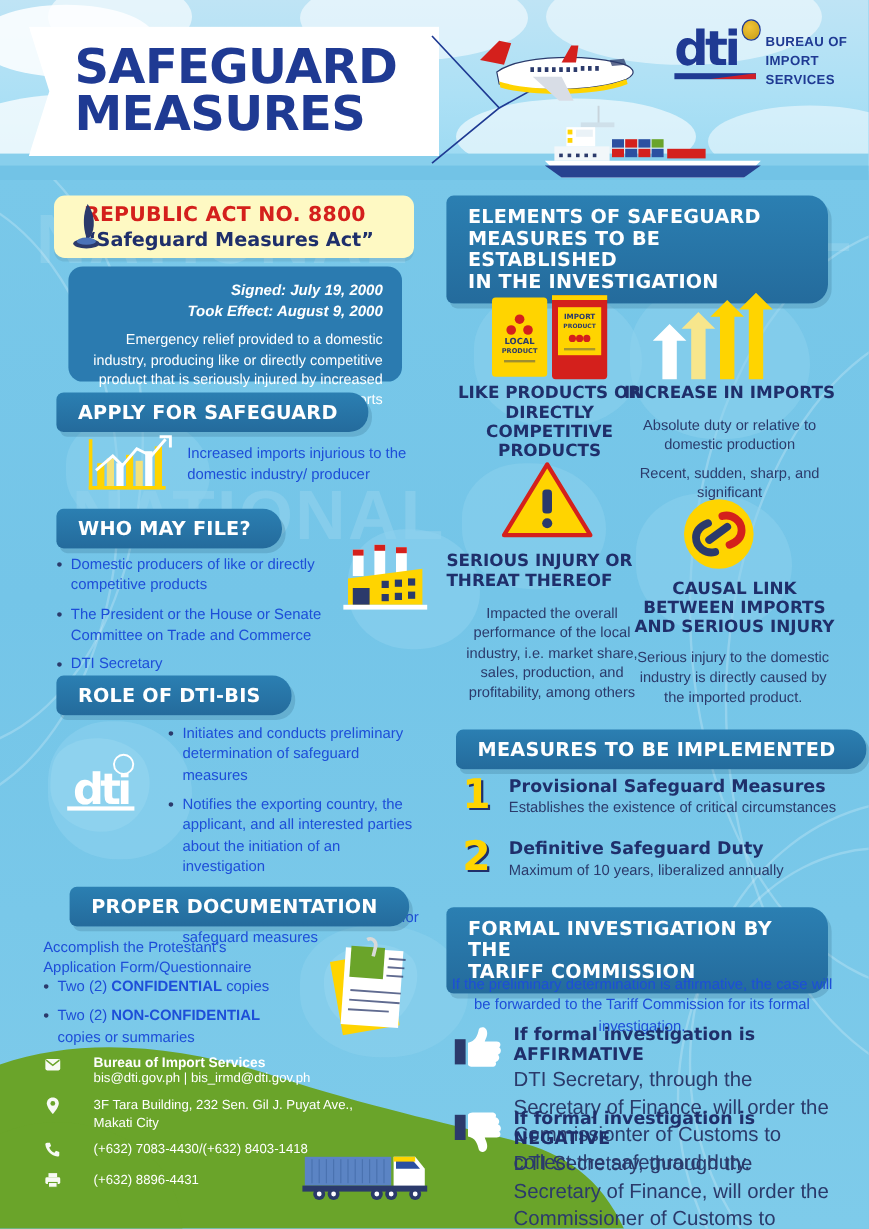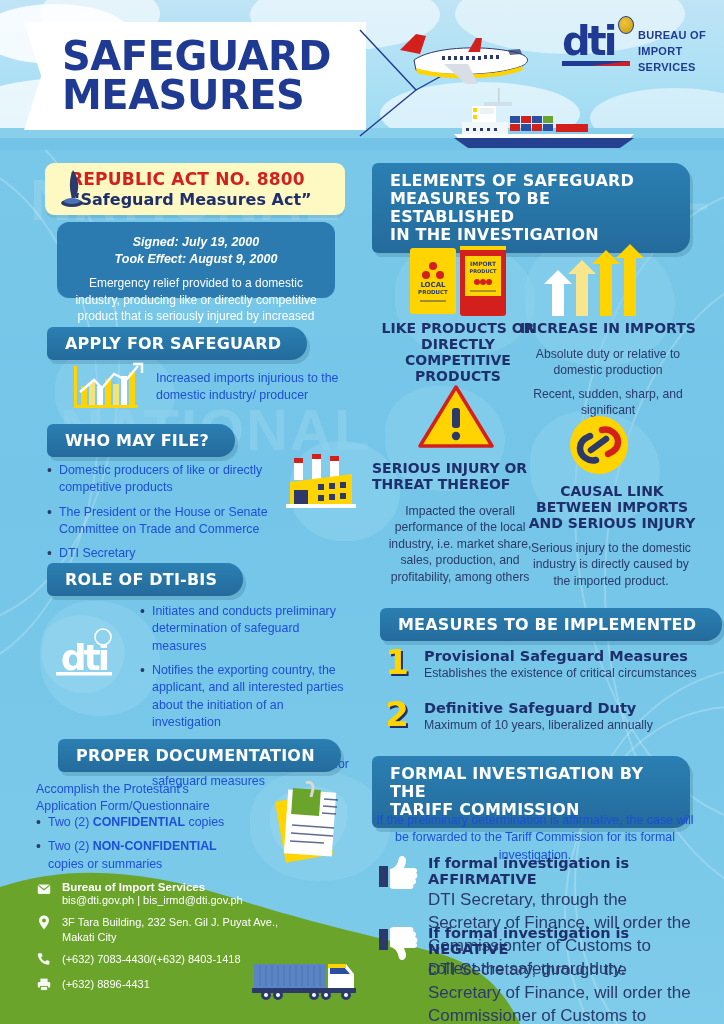--- a/index.html
+++ b/index.html
@@ -142,21 +142,21 @@
   }
   .num-t { font-weight:800; color:#1f2f6b; font-size:14.5px; font-family:"DejaVu Sans",sans-serif; }
   .num-s { font-size:12.3px; color:#2b3a6b; margin-top:2px; }
 
   .thumb-row { position:absolute; display:flex; gap:10px; align-items:flex-start; }
   .thumb-t { font-weight:800; color:#1f2f6b; font-size:14.5px; font-family:"DejaVu Sans",sans-serif; }
   .thumb-s { font-size:17px; color:#2b3a6b; margin-top:2px; line-height:1.35; }
 
   
   .footer { position:absolute; left:36px; bottom:22px; width: 330px; color:#fff; }
-  .f-row { display:flex; align-items:flex-start; gap:10px; margin-bottom:7px; }
+  .f-row { display:flex; align-items:flex-start; gap:26px; margin-bottom:7px; }
   .f-ico { width:16px; flex:0 0 16px; text-align:center; color:#fff; opacity:.95; }
   .f-b { font-weight:800; font-size:11.5px; }
   .f-t { font-size:11px; line-height:1.35; }
 </style>
 </head>
 <body>
 
 <div class="page">
 
   <div class="body-bg">
@@ -276,21 +276,21 @@
   <div class="yellow-bar" style="left:45px; top:163px; width:300px; height:52px;">
     <svg style="position:absolute; left:14px; top:7px; width:26px; height:38px;" viewBox="0 0 26 38">
       <path d="M14,0 C20,8 21,20 16,28 L13,28 C10,19 10,8 14,0 Z" fill="#2b3a6b"></path>
       <ellipse cx="13" cy="33" rx="11" ry="4" fill="#2b3a6b"></ellipse>
       <ellipse cx="13" cy="31" rx="8" ry="3" fill="#4a72b8"></ellipse>
     </svg>
     <div class="yb-t1">REPUBLIC ACT NO. 8800</div>
     <div class="yb-t2">“Safeguard Measures Act”</div>
   </div>
 
-  <div class="blue-card" style="left:57px; top:222px; width:278px; height:76px;">
+  <div class="blue-card" style="left:57px; top:222px; width:278px; height:96px;text-align:right;">
     <div class="bc-em">Signed: July 19, 2000</div>
     <div class="bc-em">Took Effect: August 9, 2000</div>
     <div class="bc-p">Emergency relief provided to a domestic industry, producing like or directly competitive product that is seriously injured by increased imports</div>
   </div>
 
   <div class="head-tab" style="left:47px; top:327px;">
     <span>APPLY FOR SAFEGUARD</span>
   </div>
   <svg style="position:absolute; left:64px; top:362px; width:82px; height:52px;" viewBox="0 0 82 52">
     <rect x="10" y="4" width="3" height="42" fill="#ffd400"></rect>

